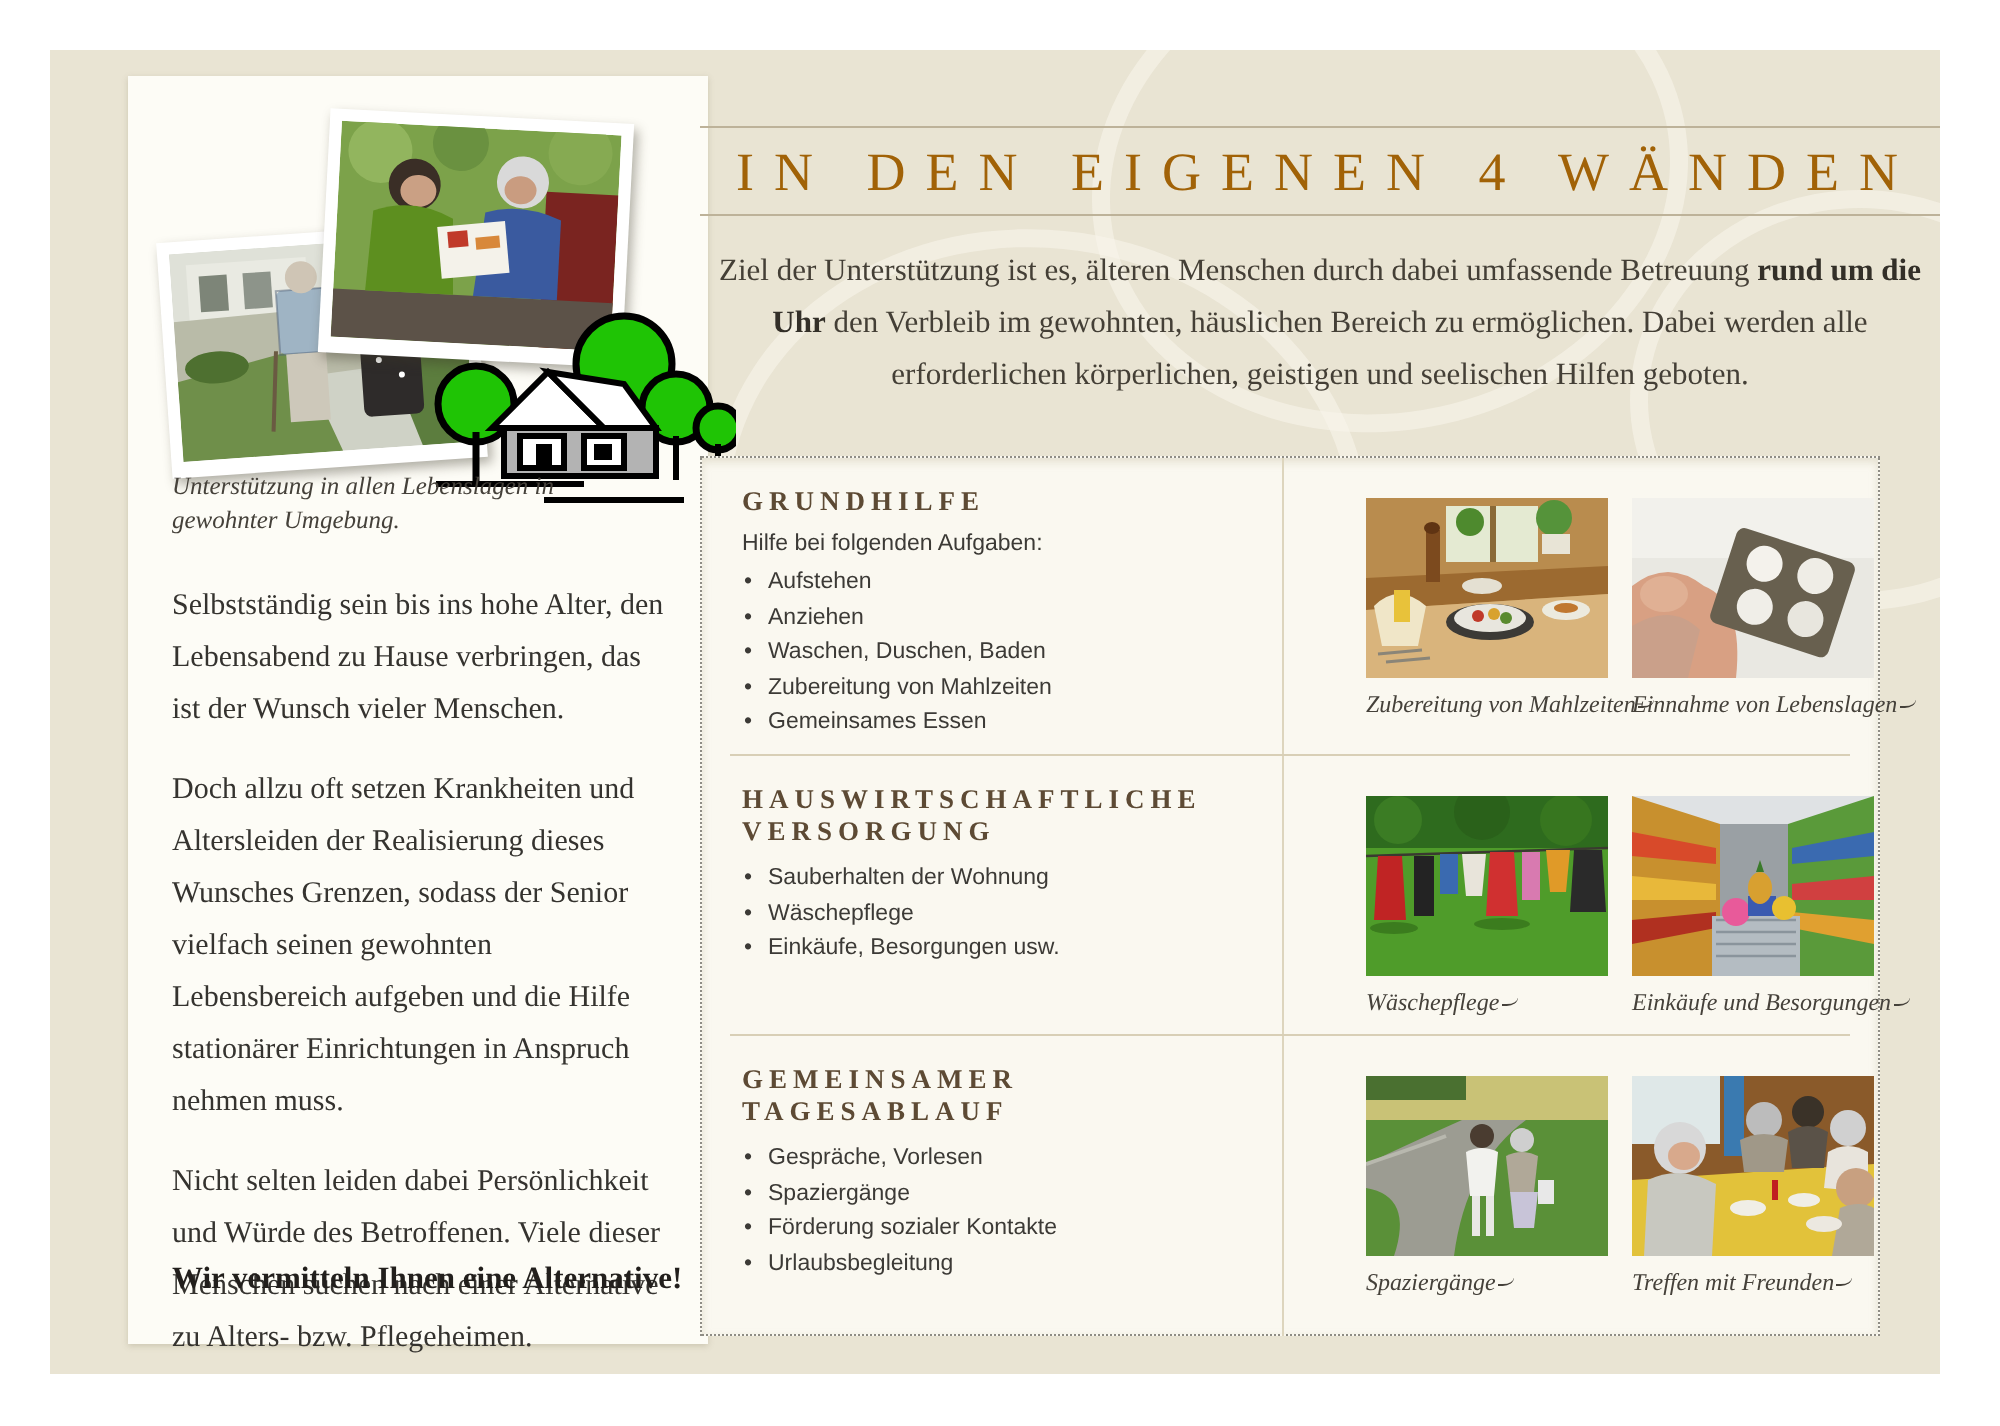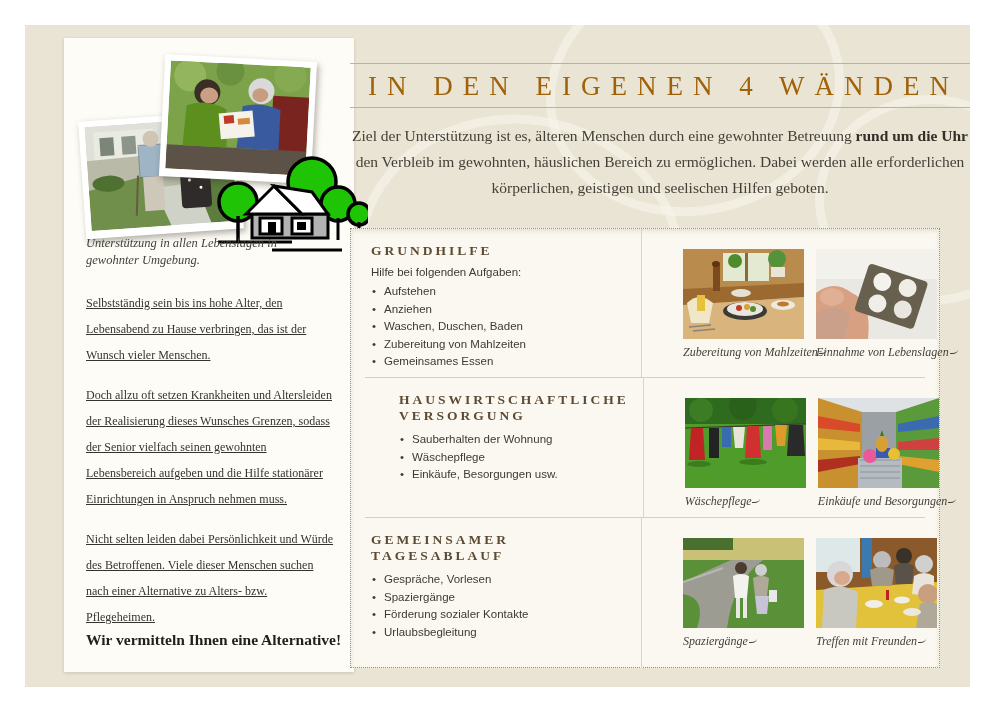--- a/index.html
+++ b/index.html
@@ -19,21 +19,21 @@
           background:#fdfcf6; box-shadow:0 1px 3px rgba(120,110,80,.25);margin-left:24px; }
   .polaroid { position:absolute; background:#fff; padding:6px 6px 8px 6px;
               box-shadow:2px 3px 6px rgba(60,55,40,.4); }
   .polaroid.back { left:18px; top:78px; width:158px; transform:rotate(-4deg); }
   .polaroid.front { left:98px; top:20px; width:152px; transform:rotate(3deg); }
   .polaroid svg { display:block; width:100%; }
   .logo { position:absolute; left:152px; top:118px; width:152px; height:96px; }
   .caption-side { position:absolute; left:22px; top:197px; width:230px;
                   font-style:italic; font-size:12.5px; line-height:17px; color:#45413a; }
   .paras { position:absolute; left:22px; top:252px; width:248px;
-           font-size:12px; line-height:26px; color:#35332f;text-decoration:underline; }
+           font-size:15px; line-height:26px; color:#35332f; }
   .paras p { margin-bottom:14px; }
   .cta { position:absolute; left:22px; top:593px; width:260px;
          font-weight:bold; font-size:15.5px; color:#221f1c; }
 
   
   .rule { position:absolute; left:325px; width:627px; height:0;
           border-top:1px solid #bdb299; }
   .rule.top { top:38px; } .rule.bottom { top:82px; }
   .title { position:absolute; left:325px; top:46px; width:627px; text-align:center;
            font-size:27px; letter-spacing:10px; color:#a16207; font-weight:normal; }
@@ -43,21 +43,21 @@
 
   
   .box { position:absolute; left:325px; top:203px; width:590px; height:440px;
          background:#faf8f0; border:1px dotted #8f8d85;
          box-shadow:inset 0 2px 4px rgba(190,180,150,.35); }
   .section { display:flex;gap:29px; }
   .section .sec-text { width:322px; border-right:1px solid #ddd5bd;
                        padding:14px 14px 8px 20px; }
   .section .sec-photos { flex:1; display:flex; gap:12px; padding:20px 2px 0 12px; }
   .sep { border:0; border-top:1px solid #d8cfb6; margin:0 14px; }
-  .sec1 { height:148px; } .sec2 { height:139px;padding-left:28px; } .sec3 { height:150px;justify-content:space-between; }
+  .sec1 { height:148px; } .sec2 { height:139px; } .sec3 { height:150px;justify-content:space-between; }
   h3.sec-head { font-size:13.5px; letter-spacing:3px; color:#5d4a34;
                 font-weight:bold; margin-bottom:7px; max-width:290px; }
   .lead { font-family:"Liberation Sans", sans-serif; font-size:11.5px;
           color:#3c3a36; margin-bottom:5px; }
   ul.bullets { list-style:none; font-family:"Liberation Sans", sans-serif;
                font-size:11.5px; color:#3c3a36; }
   ul.bullets li { padding-left:13px; position:relative; line-height:17.5px; }
   ul.bullets li::before { content:"•"; position:absolute; left:1px; top:0; color:#3c3a36; }
   .pcell { width:121px; }
   .pcell svg { display:block; width:121px; height:90px; background:#ccc; }
@@ -150,21 +150,21 @@
         <p>Nicht selten leiden dabei Persönlichkeit und Würde des Betroffenen. Viele dieser Menschen suchen nach einer Alternative zu Alters- bzw. Pflegeheimen.</p>
       </div>
 
       <div class="cta">Wir vermitteln Ihnen eine Alternative!</div>
     </div>
 
     <div class="rule top"></div>
     <h1 class="title">IN DEN EIGENEN 4 WÄNDEN</h1>
     <div class="rule bottom"></div>
 
-    <p class="intro"><span>Ziel der Unterstützung ist es, älteren Menschen durch eine gewohnter Betreuung </span><b>rund um die Uhr</b><span> den Verbleib im gewohnten, häuslichen Bereich zu ermöglichen. Dabei werden alle erforderlichen körperlichen, geistigen und seelischen Hilfen geboten.</span></p>
+    <p class="intro"><span>Ziel der Unterstützung ist es, älteren Menschen durch dabei umfassende Betreuung </span><b>rund um die Uhr</b><span> den Verbleib im gewohnten, häuslichen Bereich zu ermöglichen. Dabei werden alle erforderlichen körperlichen, geistigen und seelischen Hilfen geboten.</span></p>
 
     <div class="box">
 
       <div class="section sec1">
         <div class="sec-text">
           <h3 class="sec-head">GRUNDHILFE</h3>
           <div class="lead">Hilfe bei folgenden Aufgaben:</div>
           <ul class="bullets">
             <li>Aufstehen</li>
             <li>Anziehen</li>

